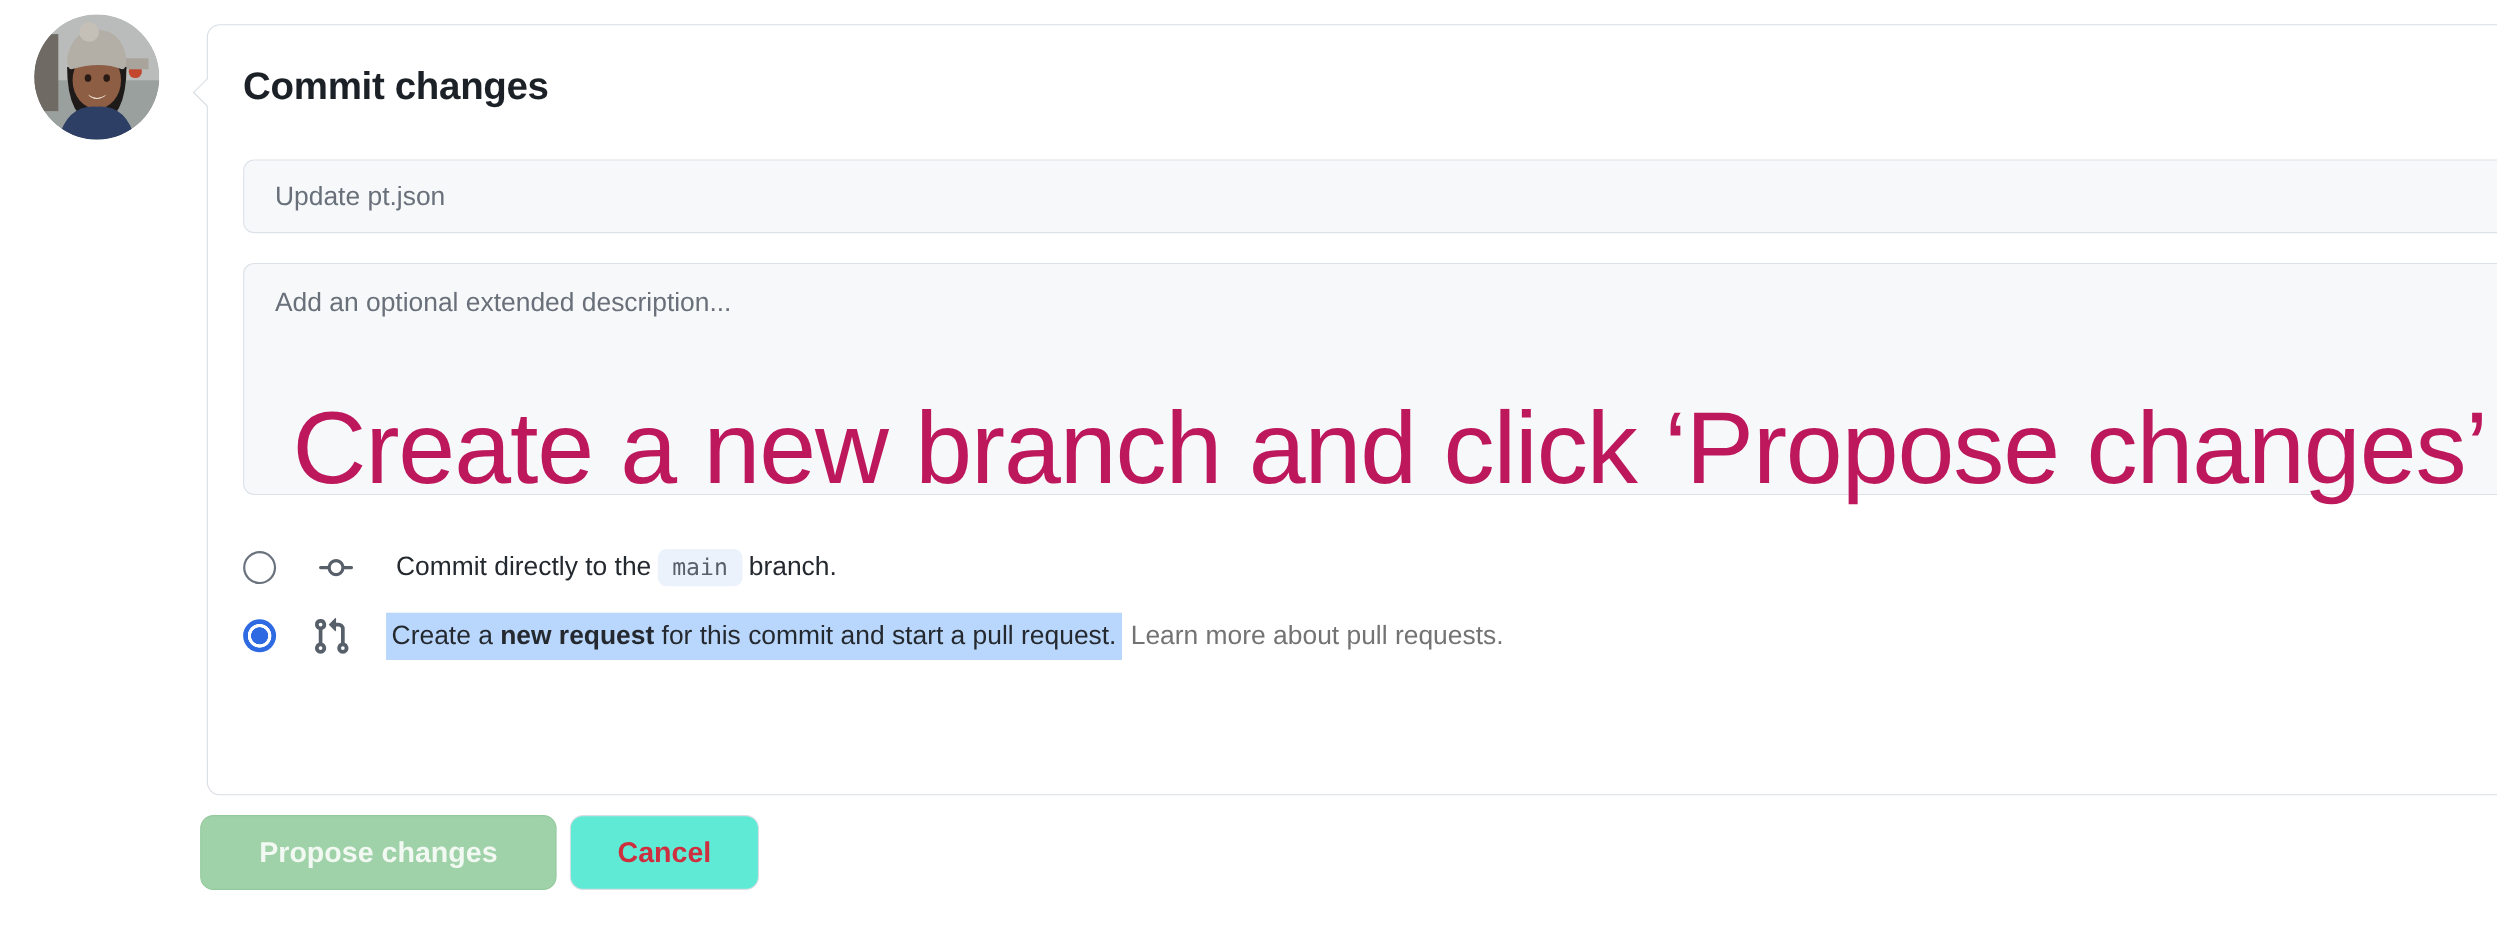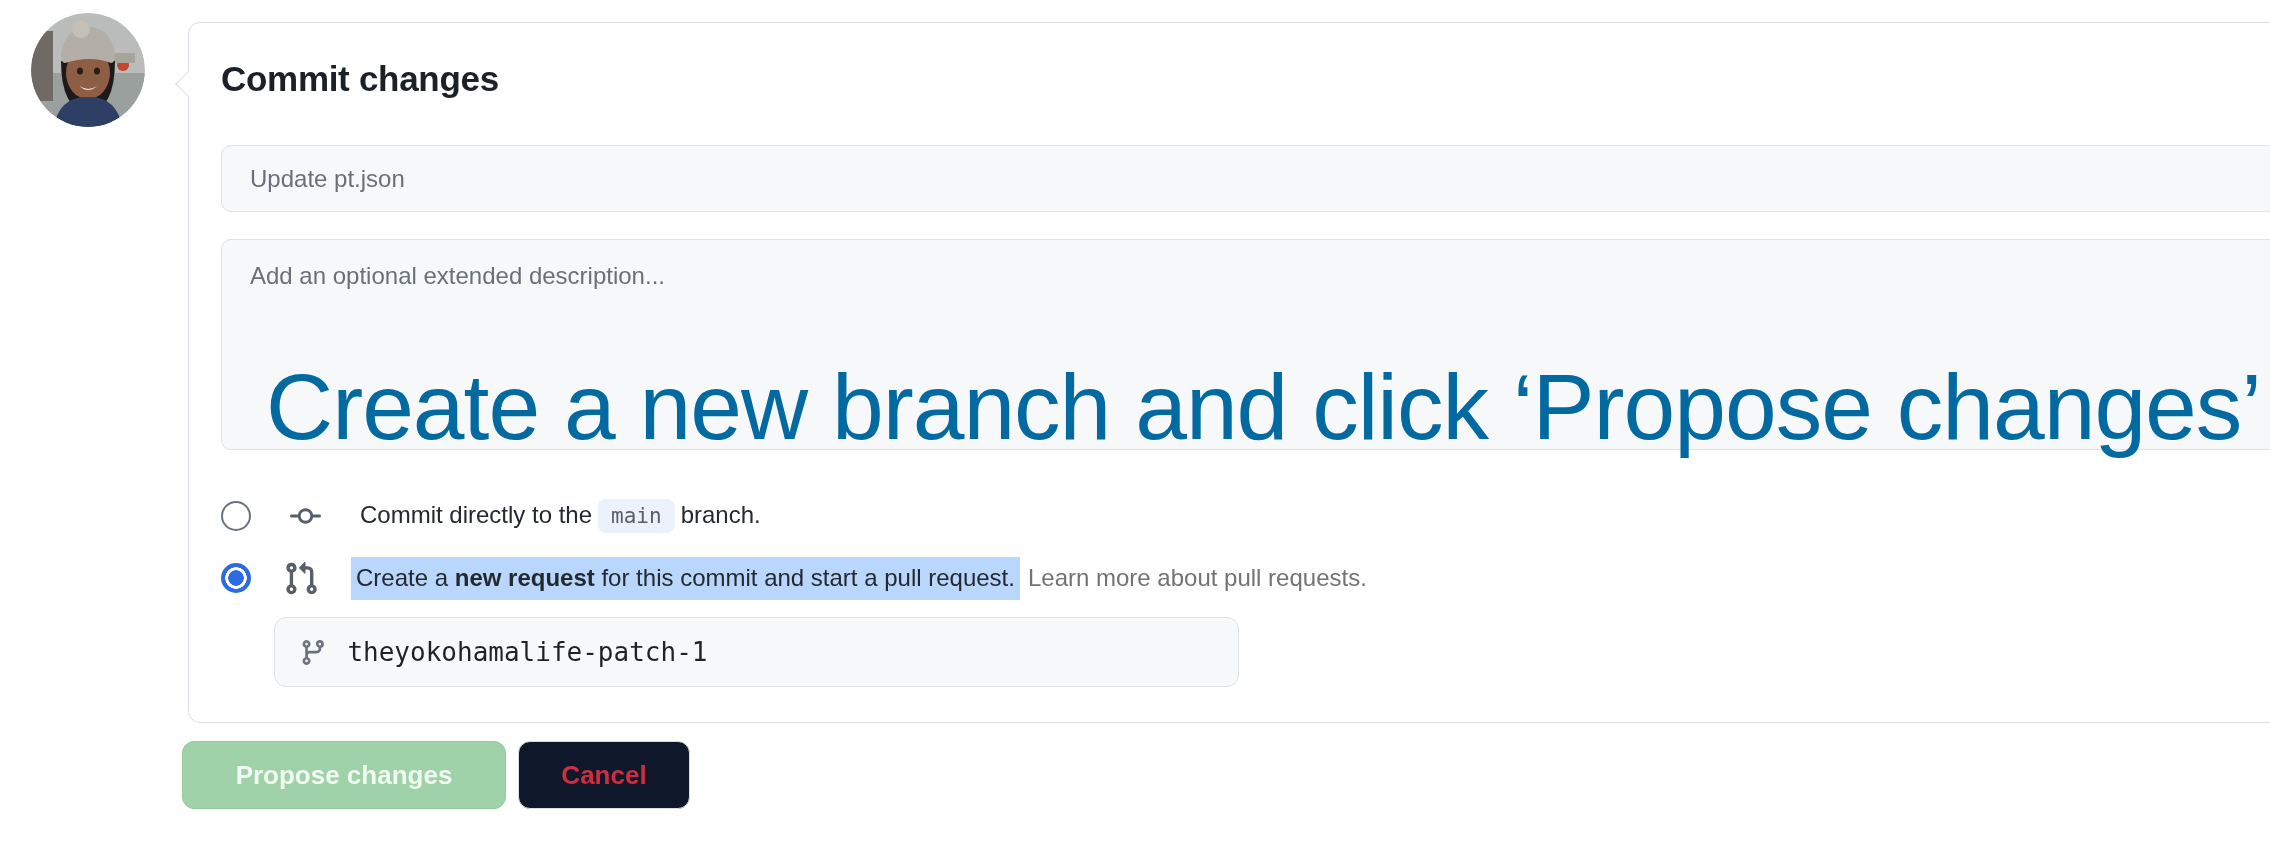--- a/index.html
+++ b/index.html
@@ -26,21 +26,21 @@
                  font-size:24px; color:#24292f; padding:0 28px; outline:none;
                  font-family:"Liberation Sans", sans-serif; }
   .title-input::placeholder { color:#69707a; opacity:1; }
 
   .desc-wrap { position:absolute; left:32px; top:216px; width:calc(100% - 34px); height:211px; }
   .desc-area { width:100%; height:100%; background:#f6f8fa; border:1.5px solid #dde2e8;
                border-radius:10px; font-size:24px; color:#24292f; padding:22px 28px;
                resize:none; outline:none; font-family:"Liberation Sans", sans-serif; }
   .desc-area::placeholder { color:#69707a; opacity:1; }
 
-  .annotation { position:absolute; left:45px; top:115px; font-size:93px; color:#0369a1;
+  .annotation { position:absolute; left:45px; top:115px; font-size:93px; color:#be185d;
                 white-space:nowrap; pointer-events:none; letter-spacing:-1px; }
 
   .option-row { position:absolute; display:flex; align-items:center; gap:32px; left:32px; }
   .row-direct { top:472px; height:42px; }
   .row-branch { top:533px; height:44px; }
 
   .radio { width:30px; height:30px; border-radius:50%; flex:0 0 30px; }
   .radio.off { border:2.5px solid #6a737d; background:#fff; }
   .radio.on  { background:radial-gradient(circle,
                 #2e6ae1 0 7.5px, #ffffff 8px 10.5px, #2e6ae1 11px 100%); }
@@ -59,21 +59,21 @@
                   display:flex; align-items:center; padding:0 24px; gap:20px; }
   .branch-name { font-family:"DejaVu Sans Mono", monospace; font-size:26px; color:#1f2328;
                  background:transparent; border:none; outline:none; width:100%; }
 
   .btn-row { position:absolute; left:182px; top:741px; display:flex; gap:12px; }
   .btn { height:68px; border-radius:12px; font-size:26px; font-weight:700;
          font-family:"Liberation Sans", sans-serif; display:flex; align-items:center;
          justify-content:center; }
   .btn-propose { width:324px; background:#9fd2a8; color:#f2f9f3; border:1.5px solid #94c99e;
                  cursor:not-allowed;text-align:right; }
-  .btn-cancel  { width:172px; background:#0f172a; color:#cf2e3f; border:1.5px solid #d9dee4;
+  .btn-cancel  { width:172px; background:#5eead4; color:#cf2e3f; border:1.5px solid #d9dee4;
                  cursor:pointer; }
 </style>
 </head>
 <body>
 
 <div class="stage">
 
   <div class="avatar">
     <svg width="114" height="114" viewBox="0 0 114 114">
       <defs>
@@ -120,26 +120,20 @@
     </div>
 
     <div class="option-row row-branch">
       <div class="radio on"></div>
       <svg class="oct" width="36" height="37" viewBox="0 0 16 16" fill="#57606a">
         <path d="M1.5 3.25a2.25 2.25 0 1 1 3 2.122v5.256a2.251 2.251 0 1 1-1.5 0V5.372A2.25 2.25 0 0 1 1.5 3.25Zm5.677-.177L9.573.677A.25.25 0 0 1 10 .854V2.5h1A2.5 2.5 0 0 1 13.5 5v5.628a2.251 2.251 0 1 1-1.5 0V5a1 1 0 0 0-1-1h-1v1.646a.25.25 0 0 1-.427.177L7.177 3.427a.25.25 0 0 1 0-.354ZM3.75 2.5a.75.75 0 1 0 0 1.5.75.75 0 0 0 0-1.5Zm0 9.5a.75.75 0 1 0 0 1.5.75.75 0 0 0 0-1.5Zm8.25.75a.75.75 0 1 0 1.5 0 .75.75 0 0 0-1.5 0Z"></path>
       </svg>
       <span class="opt-text"><span class="hl"><span>Create a </span><b>new request</b><span> for this commit and start a pull request.</span></span><a class="learn-link">Learn more about pull requests.</a></span>
     </div>
 
-    <div class="branch-field">
-      <svg width="30" height="31" viewBox="0 0 16 16" fill="#6a737d">
-        <path d="M9.5 3.25a2.25 2.25 0 1 1 3 2.122V6A2.5 2.5 0 0 1 10 8.5H6a1 1 0 0 0-1 1v1.128a2.251 2.251 0 1 1-1.5 0V5.372a2.25 2.25 0 1 1 1.5 0v1.836A2.493 2.493 0 0 1 6 7h4a1 1 0 0 0 1-1v-.628A2.25 2.25 0 0 1 9.5 3.25Zm-6 0a.75.75 0 1 0 1.5 0 .75.75 0 0 0-1.5 0Zm8.25-.75a.75.75 0 1 0 0 1.5.75.75 0 0 0 0-1.5ZM4.25 12a.75.75 0 1 0 0 1.5.75.75 0 0 0 0-1.5Z"></path>
-      </svg>
-      <input class="branch-name" type="text" value="theyokohamalife-patch-1" style="">
-    </div>
   </div>
 
   <div class="btn-row">
     <button class="btn btn-propose" disabled="">Propose changes</button>
     <button class="btn btn-cancel">Cancel</button>
   </div>
 
 </div>
 
 </body></html>

